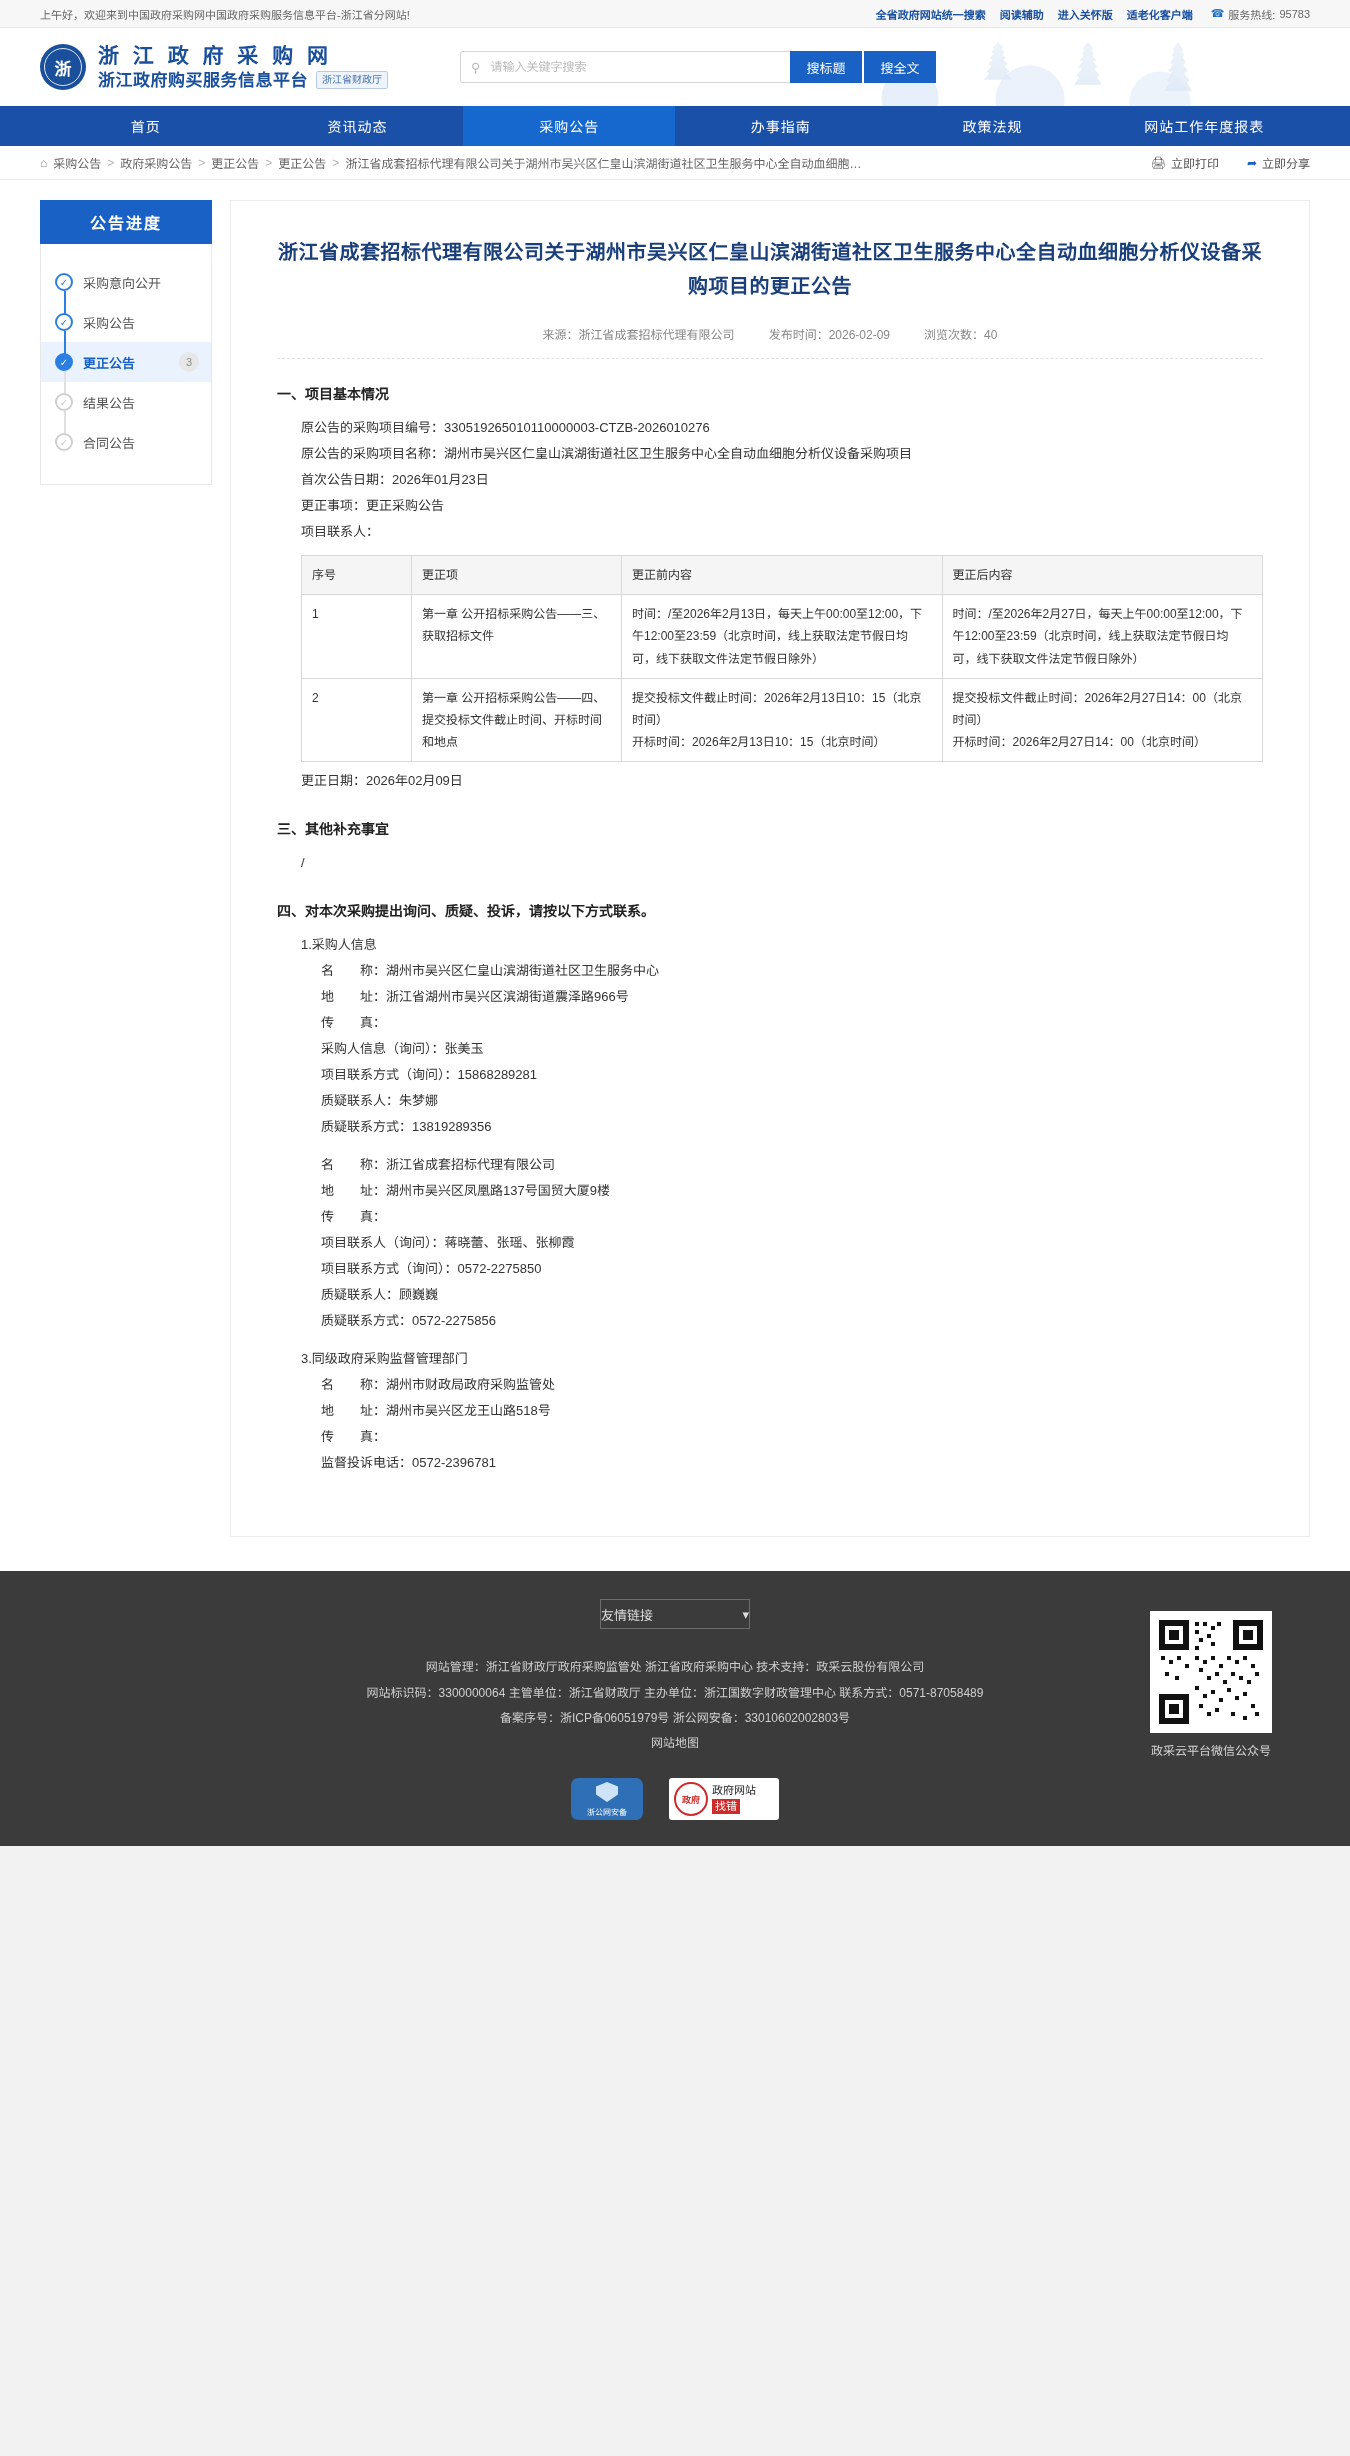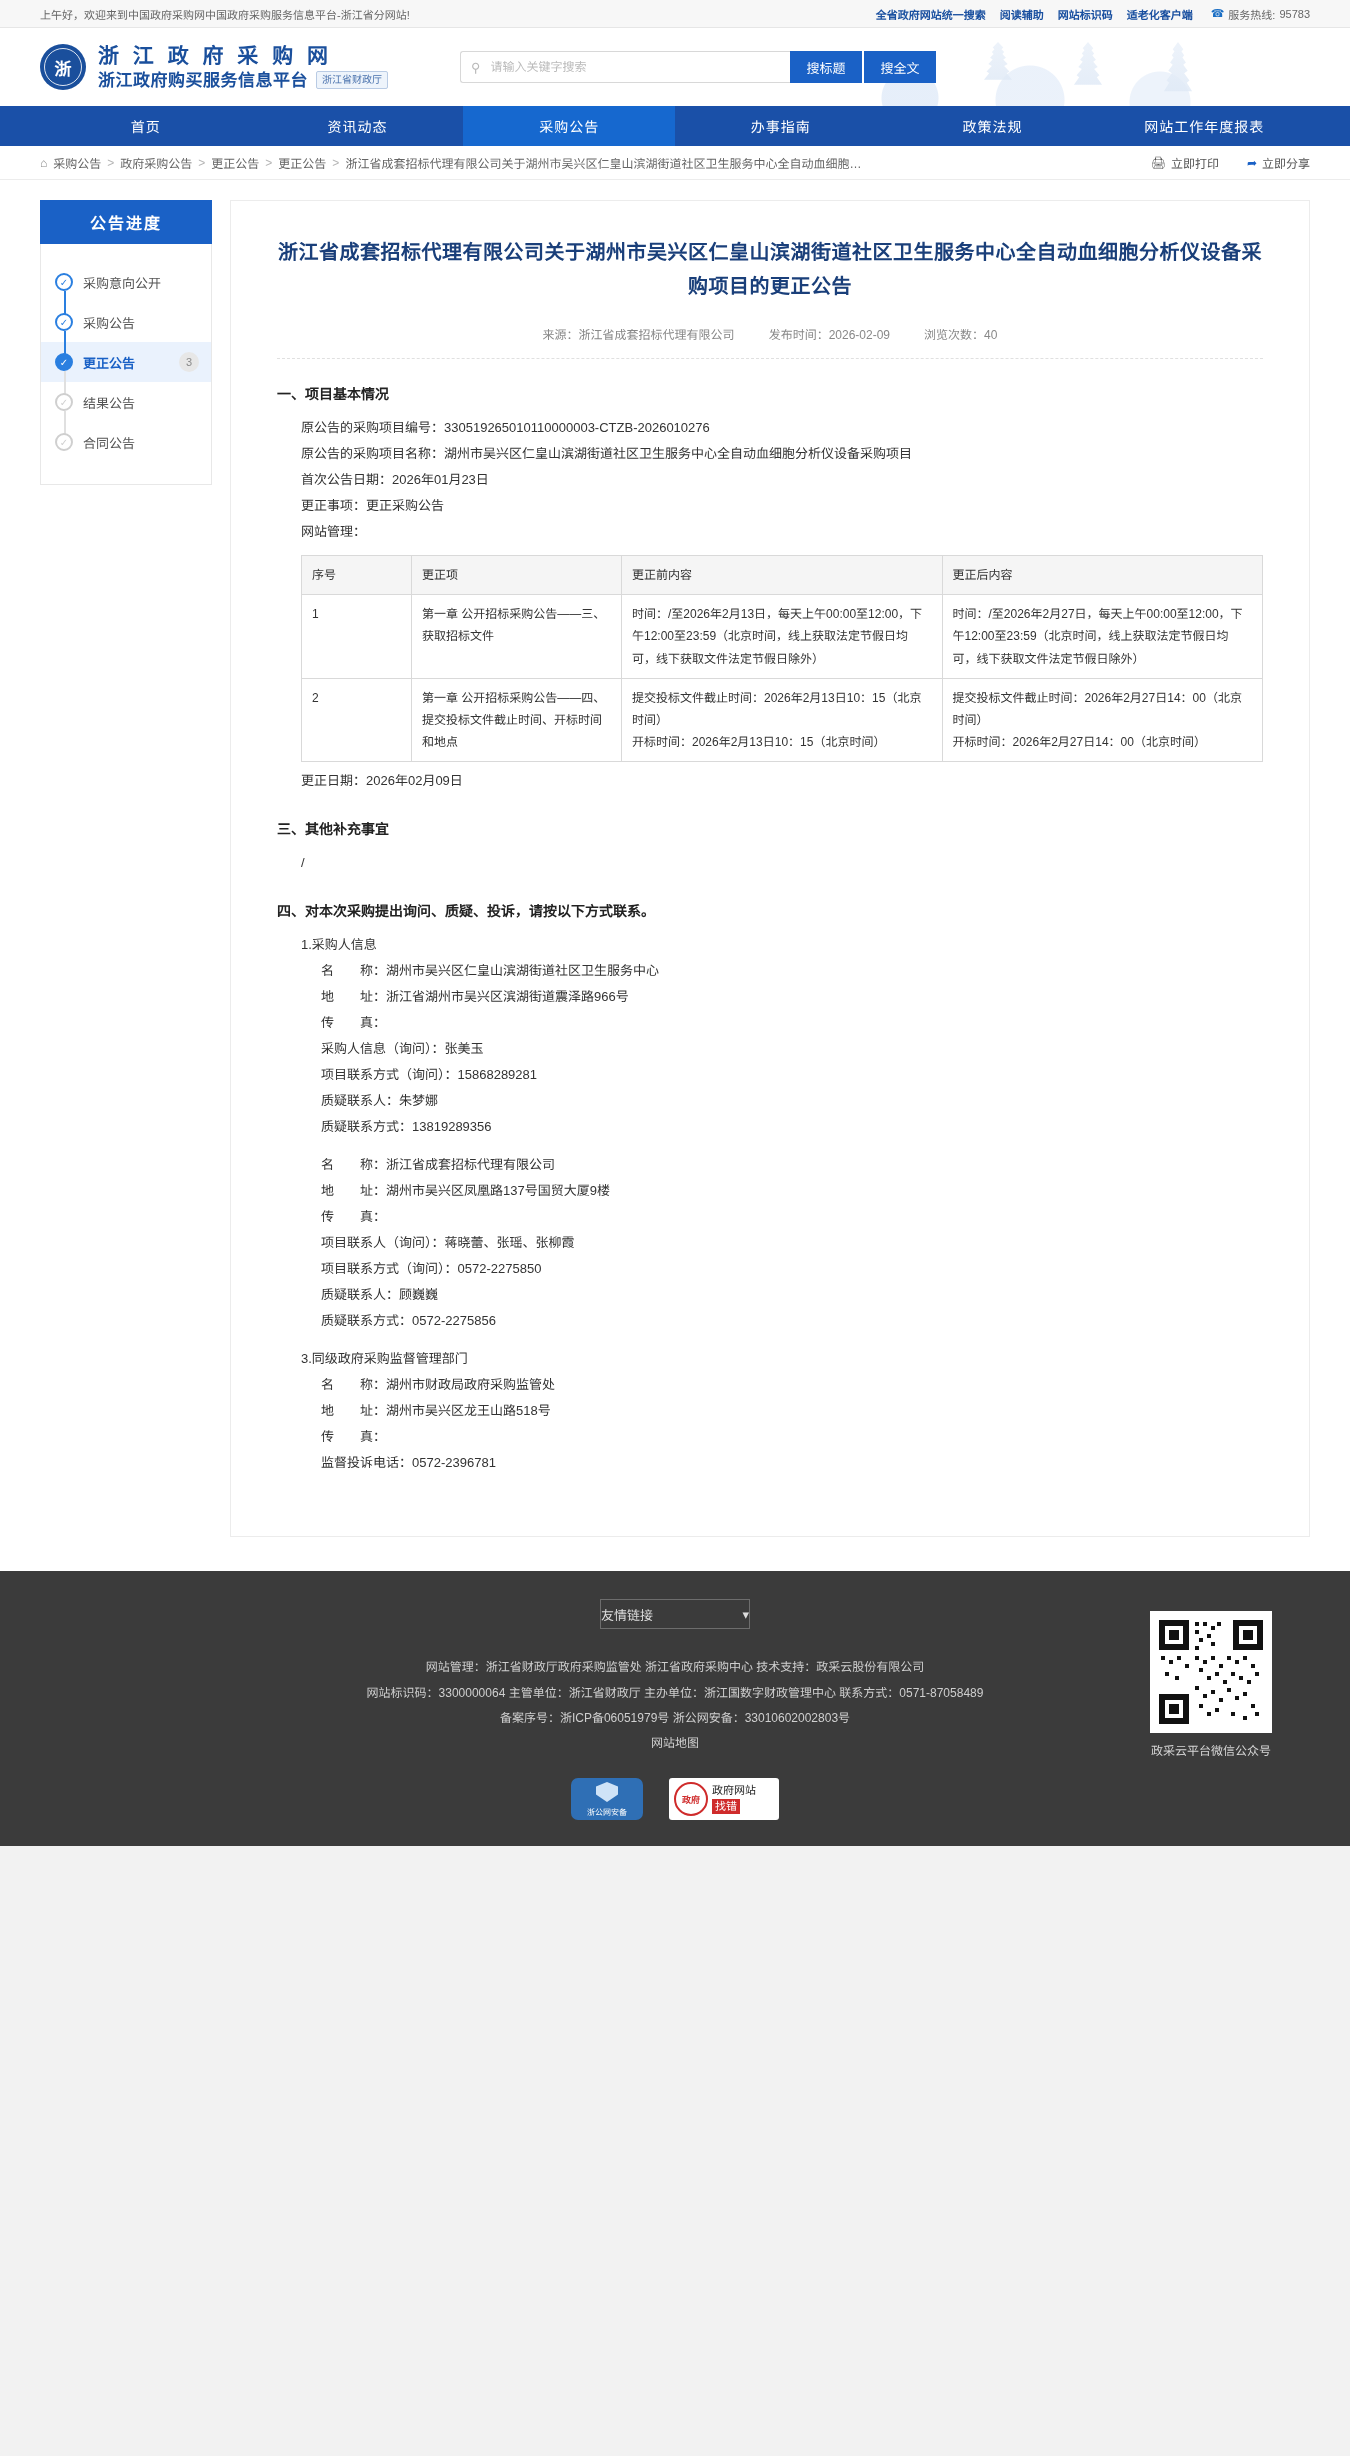--- a/index.html
+++ b/index.html
@@ -210,21 +210,21 @@
 <body>
 
 <div class="page">
 
   <div class="topbar">
     <div class="left">上午好，欢迎来到中国政府采购网中国政府采购服务信息平台-浙江省分网站!</div>
     <div class="spacer"></div>
     <div class="links">
       <a href="#">全省政府网站统一搜索</a>
       <a href="#">阅读辅助</a>
-      <a href="#">网站标识码</a>
+      <a href="#">进入关怀版</a>
       <a href="#">适老化客户端</a>
     </div>
     <div class="hot">
       <span class="ico">☎</span>
       <span>服务热线:</span>
       <span>95783</span>
     </div>
   </div>
 
   <div class="header">
@@ -334,21 +334,21 @@
         <span>发布时间：2026-02-09</span>
         <span>浏览次数：40</span>
       </div>
 
       <div class="sec-h">一、项目基本情况</div>
       <div class="ln">原公告的采购项目编号：330519265010110000003-CTZB-2026010276</div>
       <div class="ln">原公告的采购项目名称：湖州市吴兴区仁皇山滨湖街道社区卫生服务中心全自动血细胞分析仪设备采购项目</div>
       <div class="ln">首次公告日期：2026年01月23日</div>
 
       <div class="ln">更正事项：更正采购公告</div>
-      <div class="ln">网站管理：</div>
+      <div class="ln">项目联系人：</div>
 
       <table class="upd">
         <thead>
           <tr>
             <th>序号</th>
             <th>更正项</th>
             <th>更正前内容</th>
             <th>更正后内容</th>
           </tr>
         </thead>

